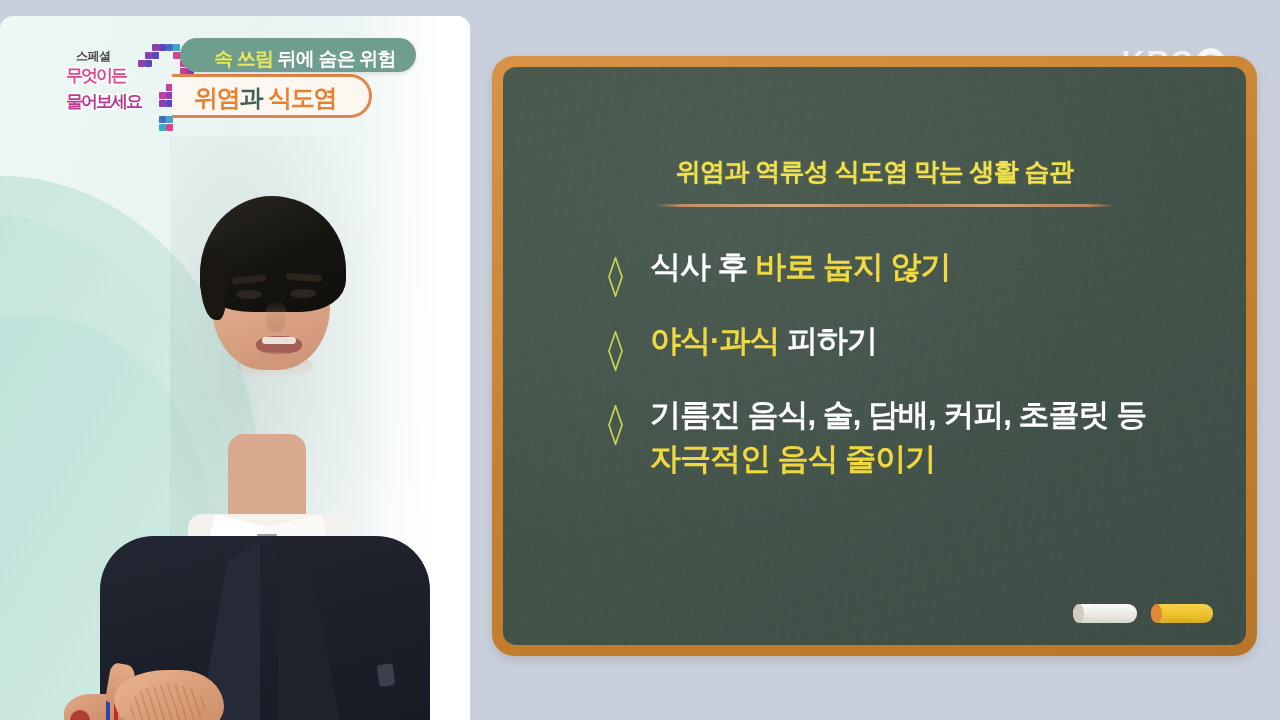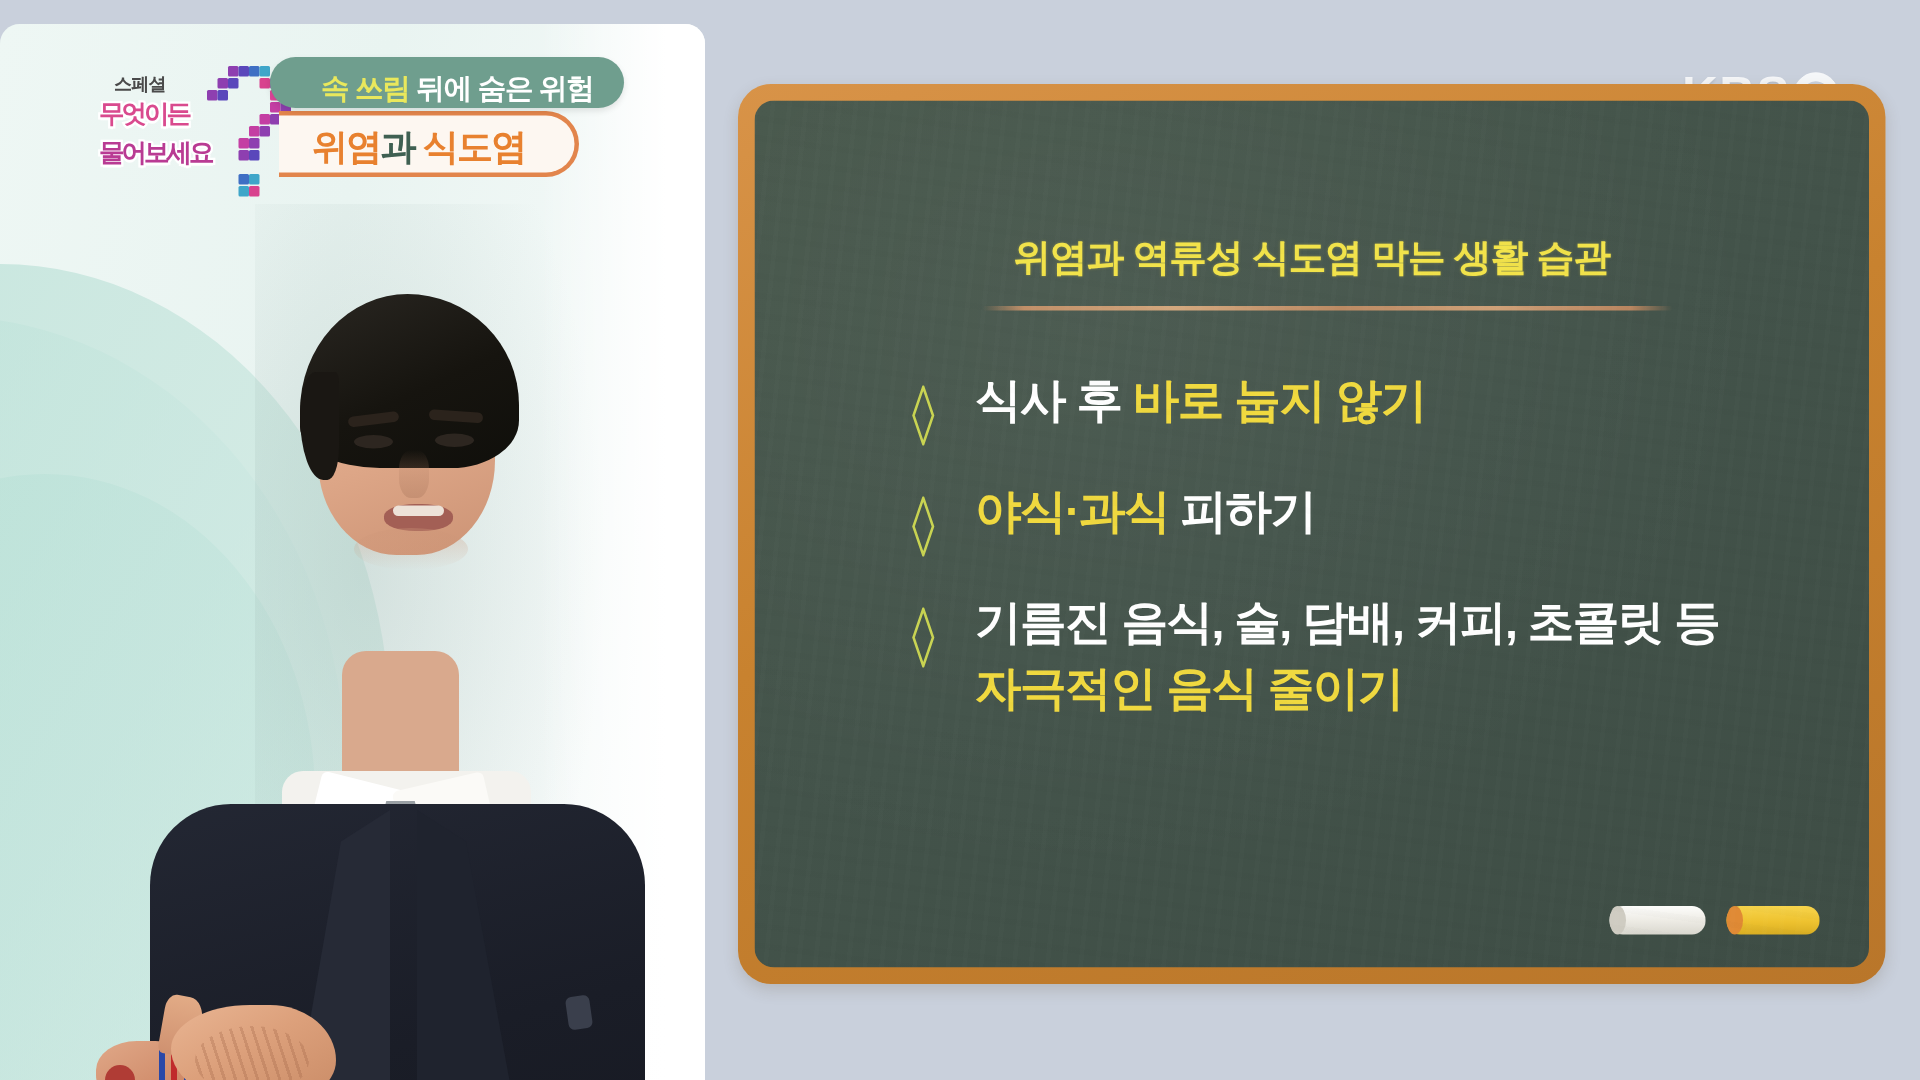--- a/index.html
+++ b/index.html
@@ -250,21 +250,21 @@
     box-shadow: 0 2px 4px rgba(0,0,0,.10);
   }
   .banner-top .t {
     font-size: 19px; font-weight: 800; color: #ffffff;
     letter-spacing: -.8px; white-space: nowrap;
   }
   .banner-top .t .hl { color: #e9e85c; }
 
   .banner-bot-wrap {
     position: absolute; left: 172px; top: 74px;
-    height: 44px; width: 200px; margin-left: 14px;
+    height: 44px; width: 200px;
   }
   .banner-bot-bg {
     position: absolute; left: 0; top: 0;
     width: 200px; height: 44px;
     background: #fdf7f1;
     border: 3px solid #e2854c;
     border-left: none;
     border-radius: 0 22px 22px 0;
   }
   .banner-bot .t {

